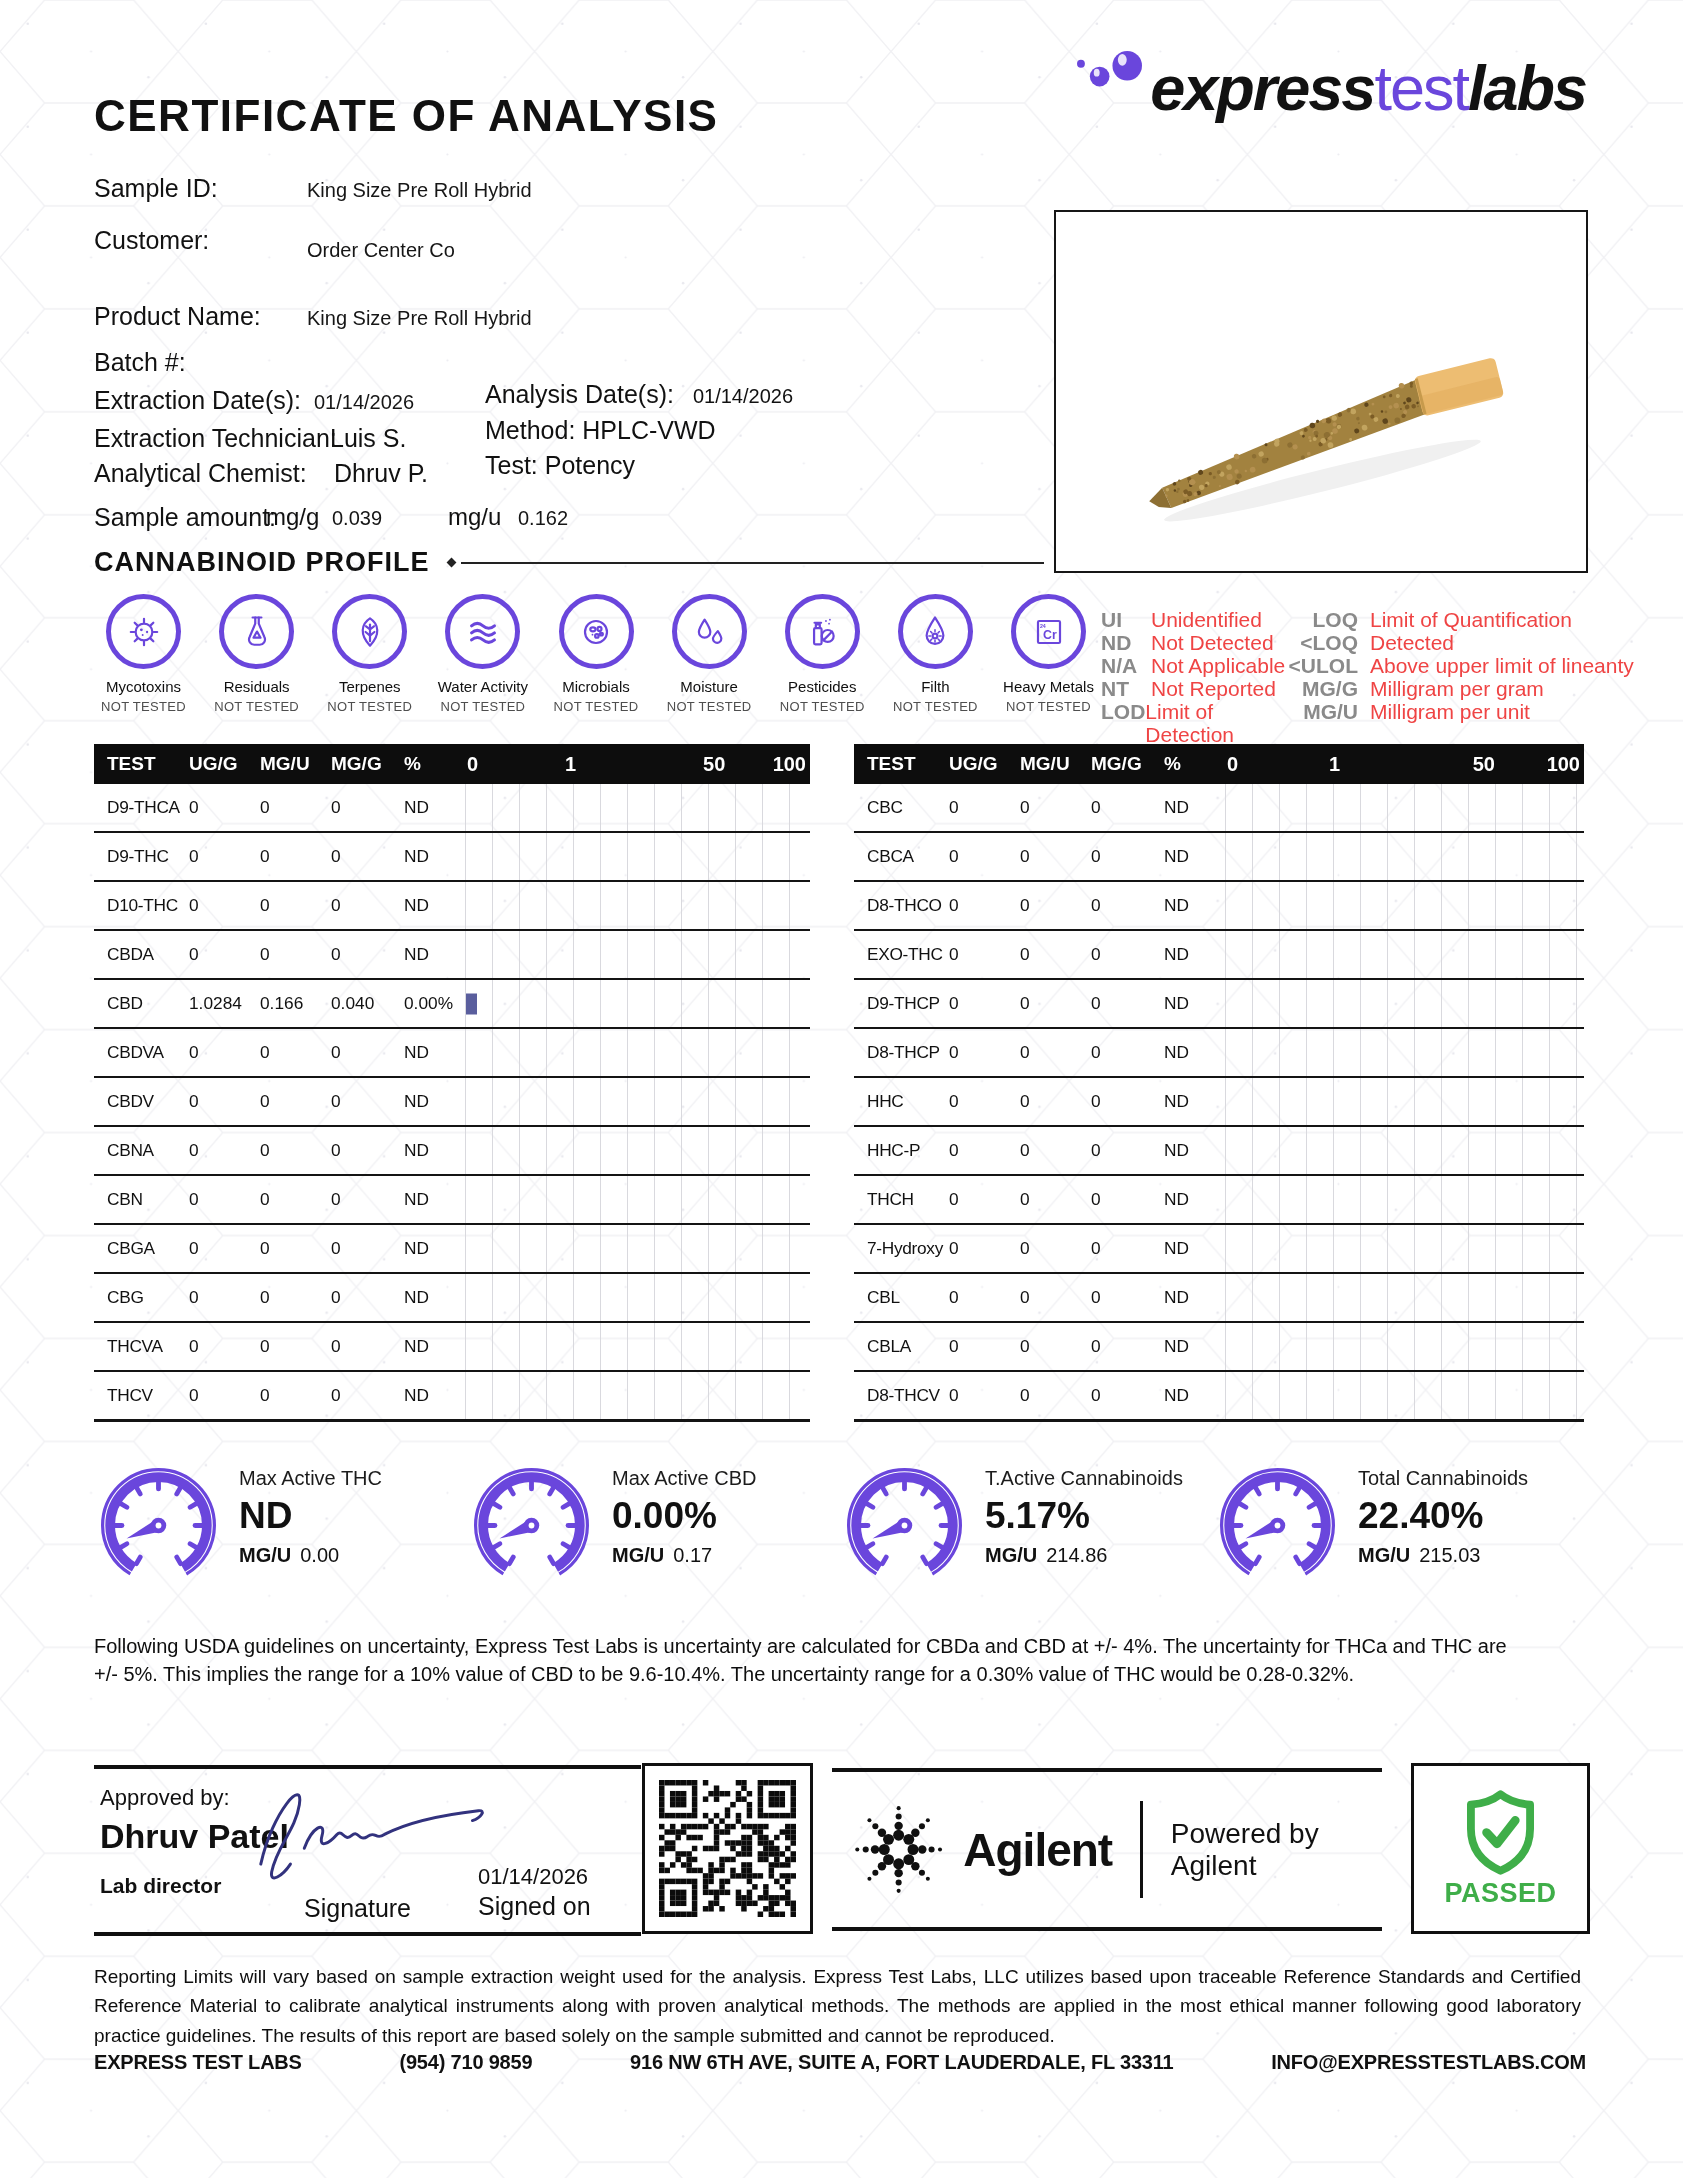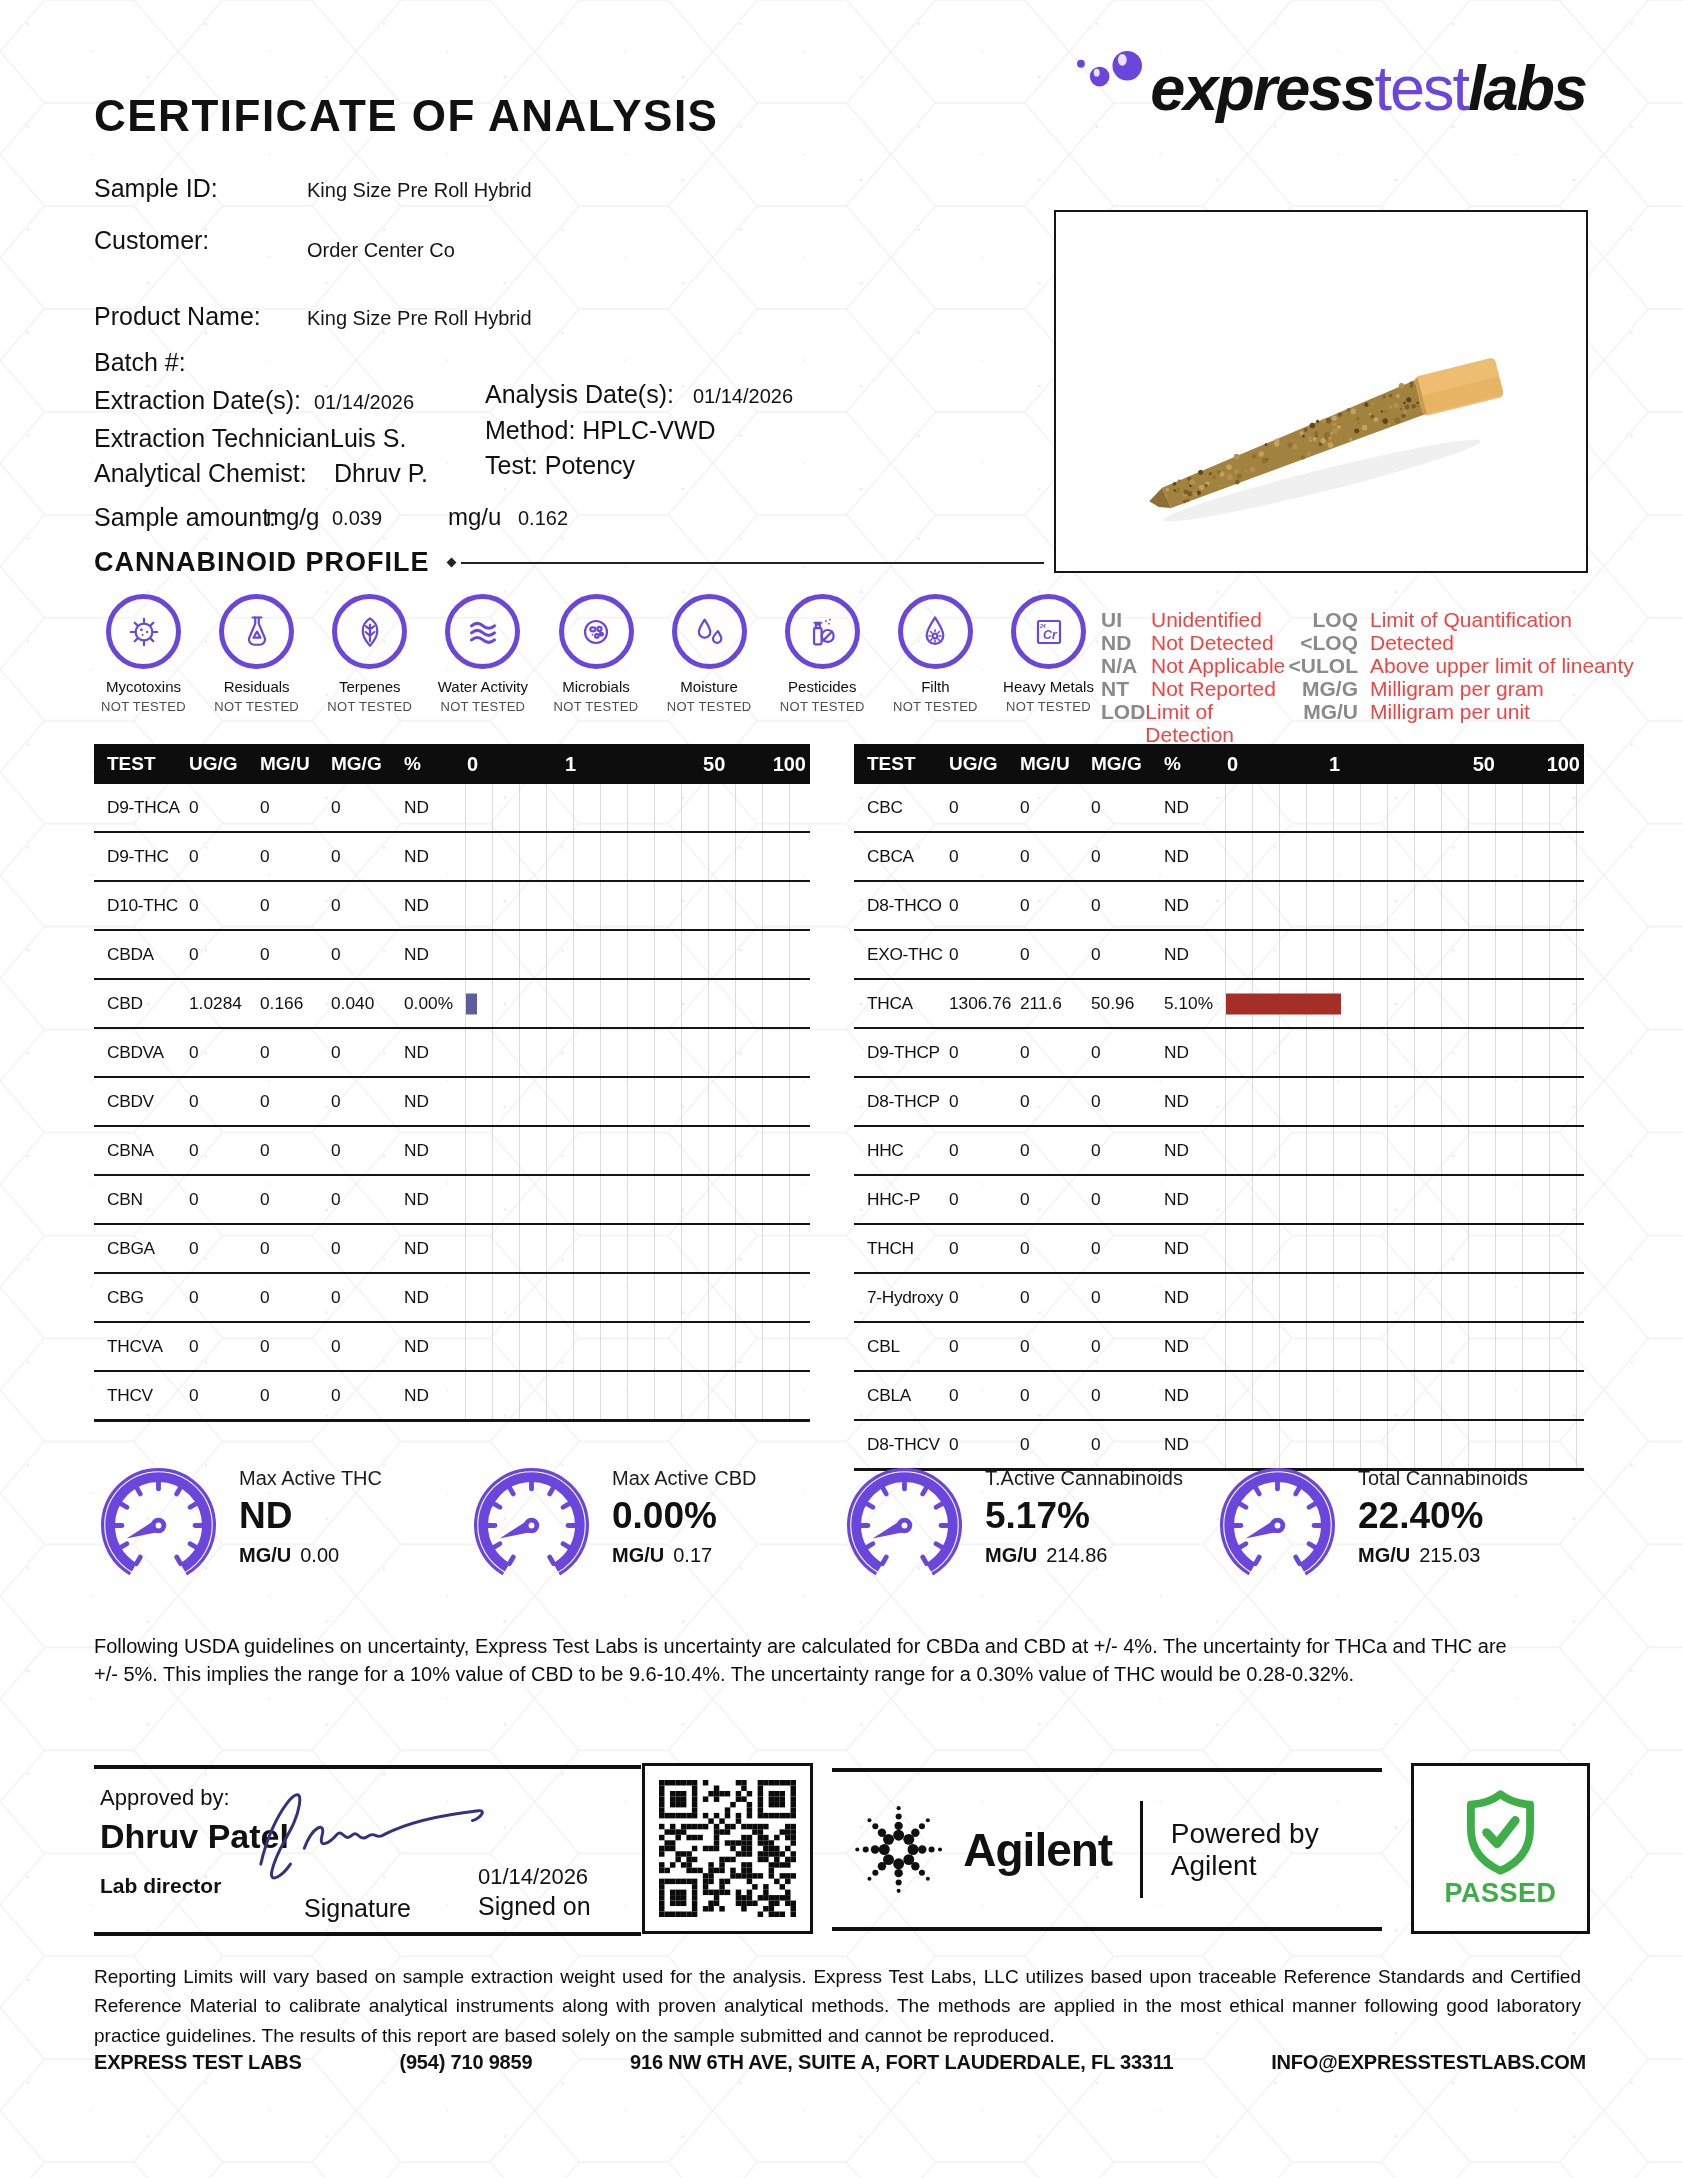--- a/index.html
+++ b/index.html
@@ -30,21 +30,21 @@
   
   #section-head{left:94px;top:547px;display:flex;align-items:center;width:950px;}
   #section-title{font-size:27px;font-weight:800;letter-spacing:1px;}
   #section-diamond{width:7px;height:7px;background:#222;transform:rotate(45deg);margin:0 6px 0 18px;}
   #section-line{flex:1;height:2px;background:#222;}
 
   
   #screening-row{left:91px;top:594px;width:1010px;display:flex;justify-content:space-between;}
   .screen-item{width:105px;text-align:center;}
   .icon-circle{width:65px;height:65px;border:5px solid #6a46dc;border-radius:50%;
-               margin:0 auto;display:flex;align-items:center;justify-content:center;font-style:italic;}
+               margin:0 auto;display:flex;align-items:center;justify-content:center;}
   .icon-circle svg{width:44px;height:44px;}
   .screen-label{font-size:15px;font-weight:400;margin-top:9px;color:#101010;}
   .screen-status{font-size:13px;color:#4e4e4e;margin-top:4px;letter-spacing:0.3px;}
 
   
   #legend{left:1101px;top:608px;display:flex;font-size:21px;}
   .legcol{line-height:23px;}
   .legrow{display:flex;}
   .legabbr{font-weight:700;color:#8a8a8a;}
   .legdesc{color:#ef4444;}
@@ -667,30 +667,20 @@
         <span>ND</span>
         <span class="cellchart"></span>
       </div>
       <div class="trow">
         <span class="tname">EXO-THC</span>
         <span>0</span>
         <span>0</span>
         <span>0</span>
         <span>ND</span>
         <span class="cellchart"></span>
-      </div>
-      <div class="trow">
-        <span class="tname">THCA</span>
-        <span>1306.76</span>
-        <span>211.6</span>
-        <span>50.96</span>
-        <span>5.10%</span>
-        <span class="cellchart">
-          <span class="bar" style="width: 32%; background: rgb(165, 46, 38);"></span>
-        </span>
       </div>
       <div class="trow">
         <span class="tname">D9-THCP</span>
         <span>0</span>
         <span>0</span>
         <span>0</span>
         <span>ND</span>
         <span class="cellchart"></span>
       </div>
       <div class="trow">

